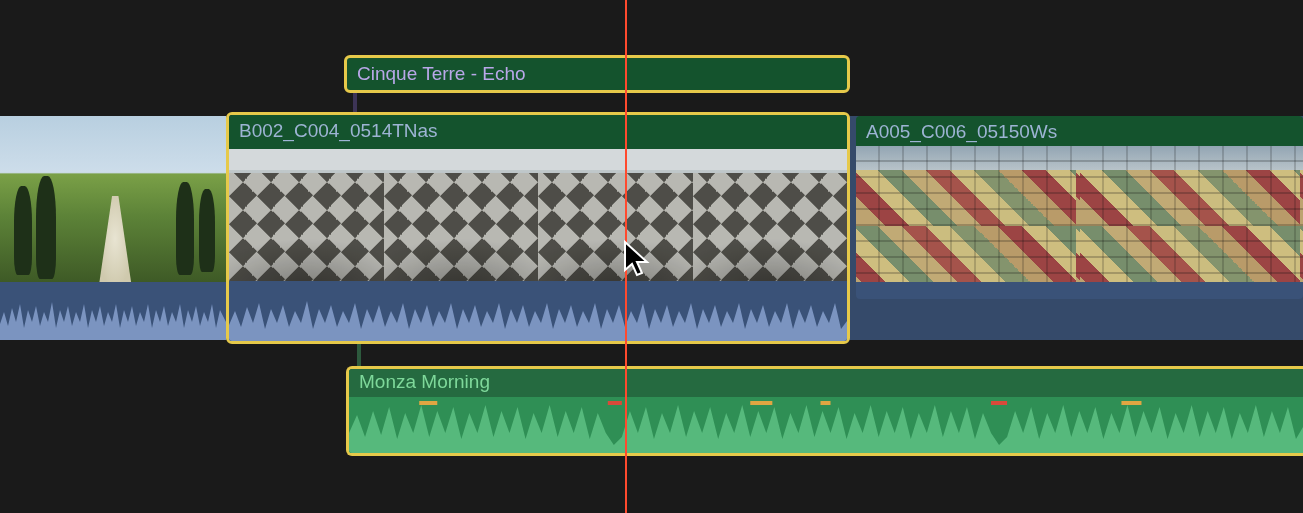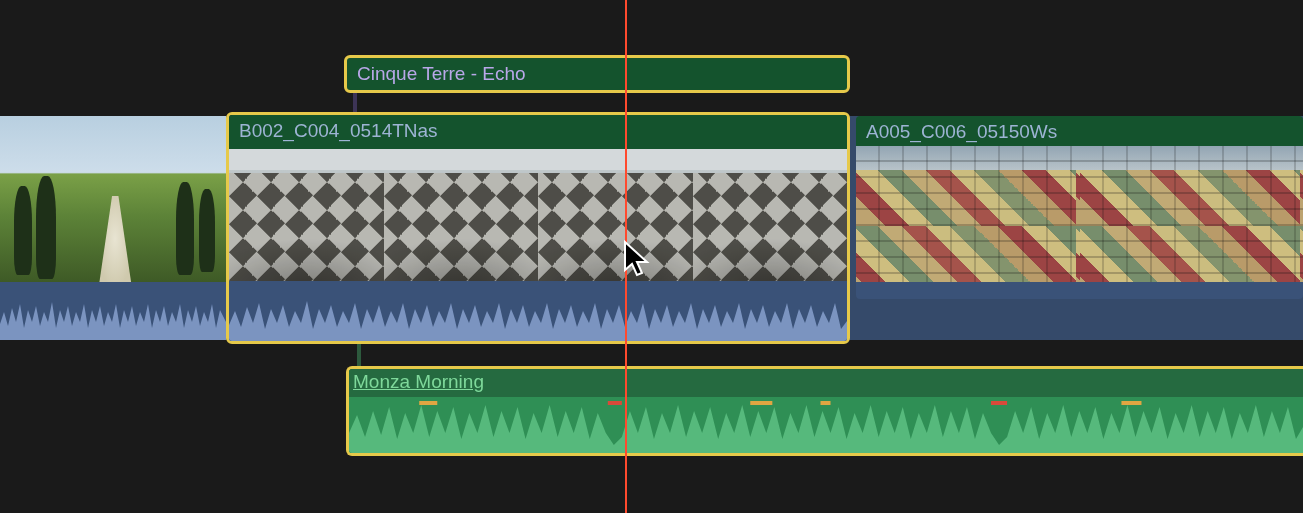--- a/index.html
+++ b/index.html
@@ -45,21 +45,21 @@
   .video-clip.third .clip-thumbs { height: 136px; }
   .video-clip.third .clip-audio { height: 58px; }
 
   
   .audio-clip {
     position: absolute; left: 346px; top: 366px; width: 957px; height: 90px;
     border: 3px solid #e6c94a; border-top-left-radius: 6px; border-bottom-left-radius: 6px;
     border-right: none;
     background: #1e6b3f; overflow: hidden;
   }
-  .audio-clip .header { height: 28px; background: #256a40; color: #7ed89a; font-size: 19px; padding: 2px 10px 0 4px; text-decoration: underline; }
+  .audio-clip .header { height: 28px; background: #256a40; color: #7ed89a; font-size: 19px; padding: 2px 10px 0 10px; }
   .audio-clip .wave-area { height: 60px; position: relative; background: #2b8a52; }
 
   
   .playhead { position: absolute; top: 0; left: 625px; width: 2px; height: 513px; background: #ff4a2e; z-index: 50; }
 
   
   .cursor-arrow { position: absolute; left: 622px; top: 240px; z-index: 60; pointer-events: none; }
 
   
   .wave-svg { width: 100%; height: 100%; display: block; }

